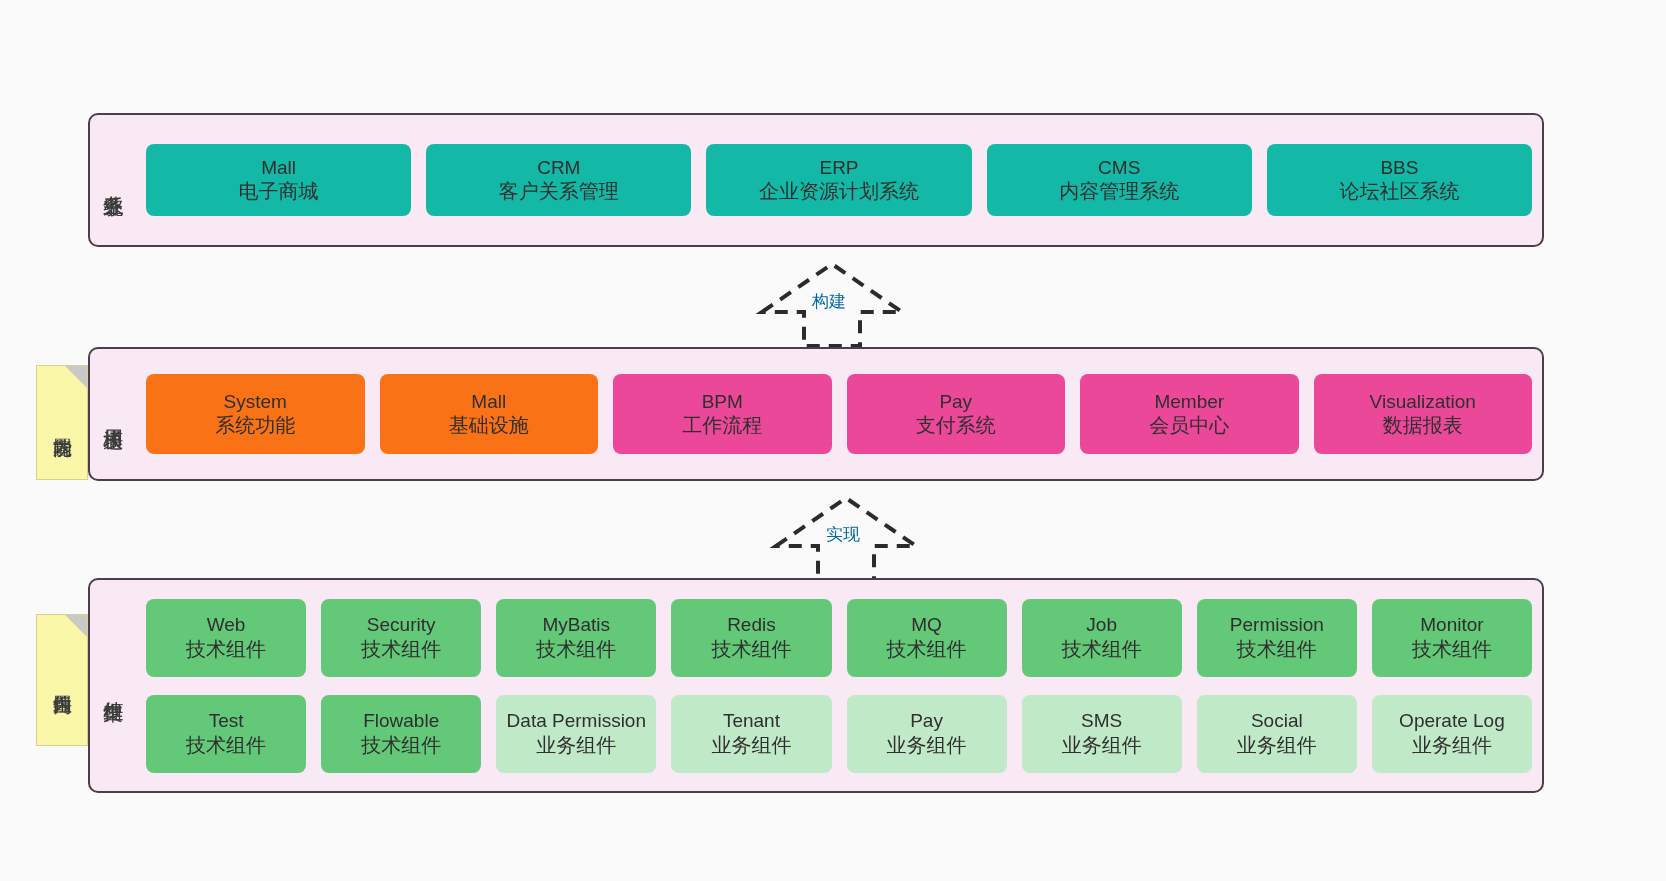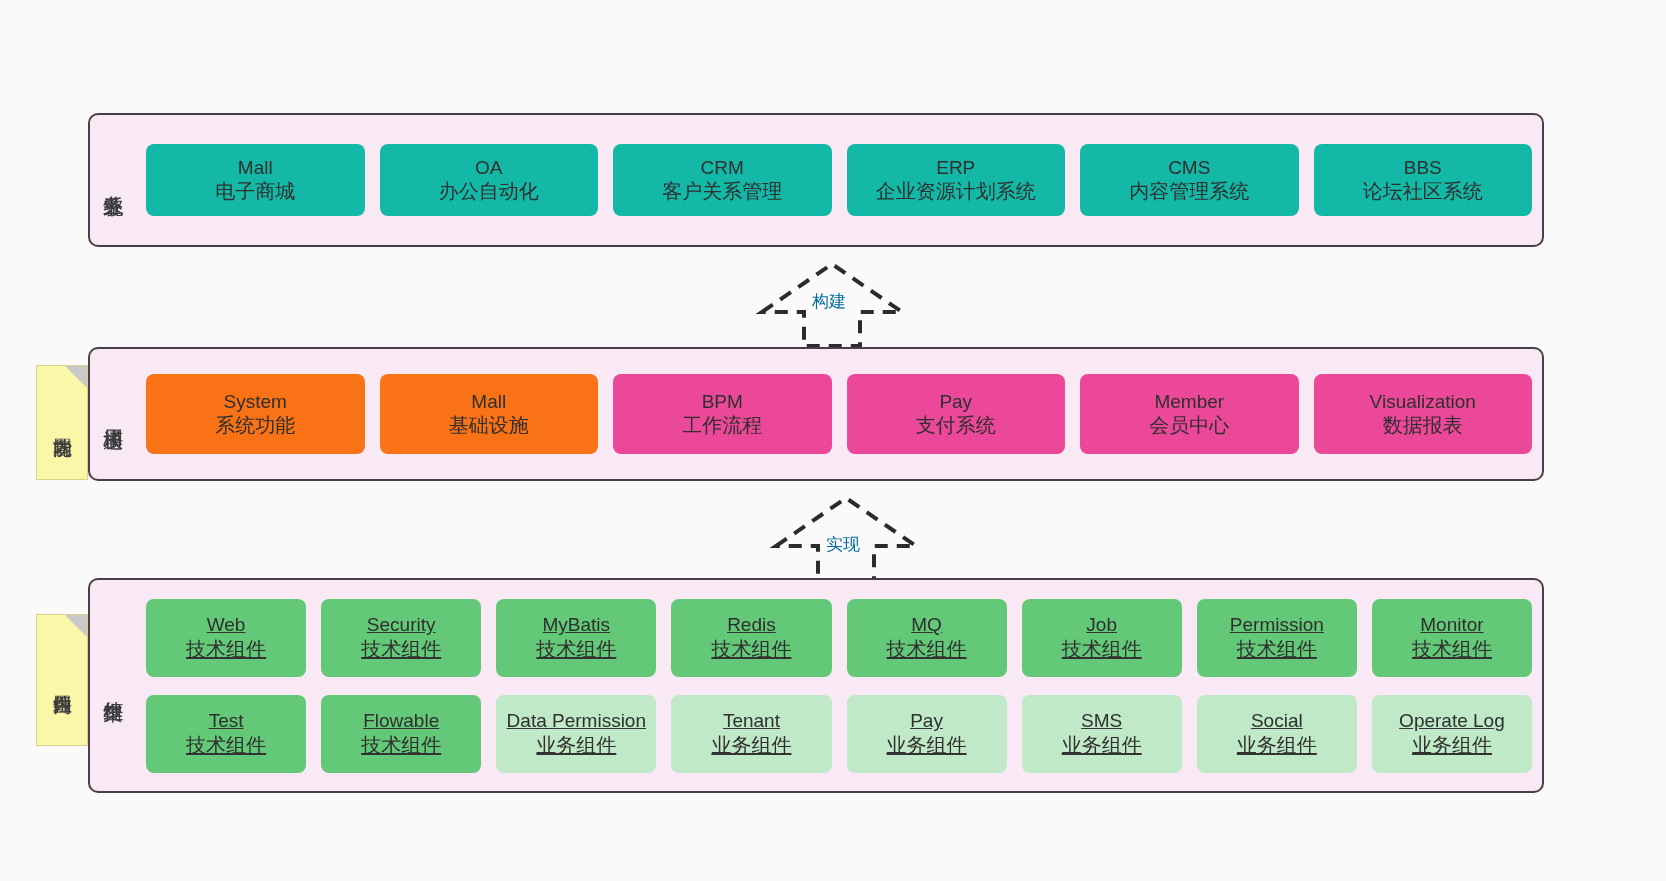--- a/index.html
+++ b/index.html
@@ -106,21 +106,21 @@
   #layer-business .layer-body { padding: 0 10px; }
   #layer-business .card { height: 72px; }
 
   
   #layer-modules  { left: 88px;  top: 347px; width: 1456px; height: 134px; }
   #layer-modules .layer-body { padding: 0 10px; }
   #layer-modules .card { height: 80px; }
 
   
   #layer-framework{ left: 88px;  top: 578px; width: 1456px; height: 215px; }
-  #layer-framework .layer-body { padding: 0 10px; gap: 18px; text-decoration: underline; }
+  #layer-framework .layer-body { padding: 0 10px; gap: 18px; }
   #layer-framework .card { height: 78px; }
 
   
   .note {
     position: absolute;
     box-sizing: border-box;
     background: #fbf7a8;
     border: 1px solid #d9d389;
     display: flex;
     align-items: center;
@@ -154,38 +154,34 @@
     position: absolute;
     font-size: 17px;
     color: #0369a1;
     background: transparent;
     white-space: nowrap;
     user-select: none;
   }
   #arrow-build  { left: 752px; top: 256px; }
   #arrow-impl   { left: 766px; top: 490px; }
   #label-build  { left: 812px; top: 290px; }
-  #label-impl   { left: 826px; top: 523px; margin-top: 10px; }
+  #label-impl   { left: 826px; top: 523px; }
 </style>
 </head>
 <body>
 
 <div id="canvas">
 
   <div class="layer" id="layer-business">
     <div class="layer-title">业务系统</div>
     <div class="layer-body">
       <div class="row">
         <div class="card blue">
           <span class="t1">Mall</span>
           <span class="t2">电子商城</span>
-        </div>
-        <div class="card blue">
-          <span class="t1">OA</span>
-          <span class="t2">办公自动化</span>
         </div>
         <div class="card blue">
           <span class="t1">CRM</span>
           <span class="t2">客户关系管理</span>
         </div>
         <div class="card blue">
           <span class="t1">ERP</span>
           <span class="t2">企业资源计划系统</span>
         </div>
         <div class="card blue">

